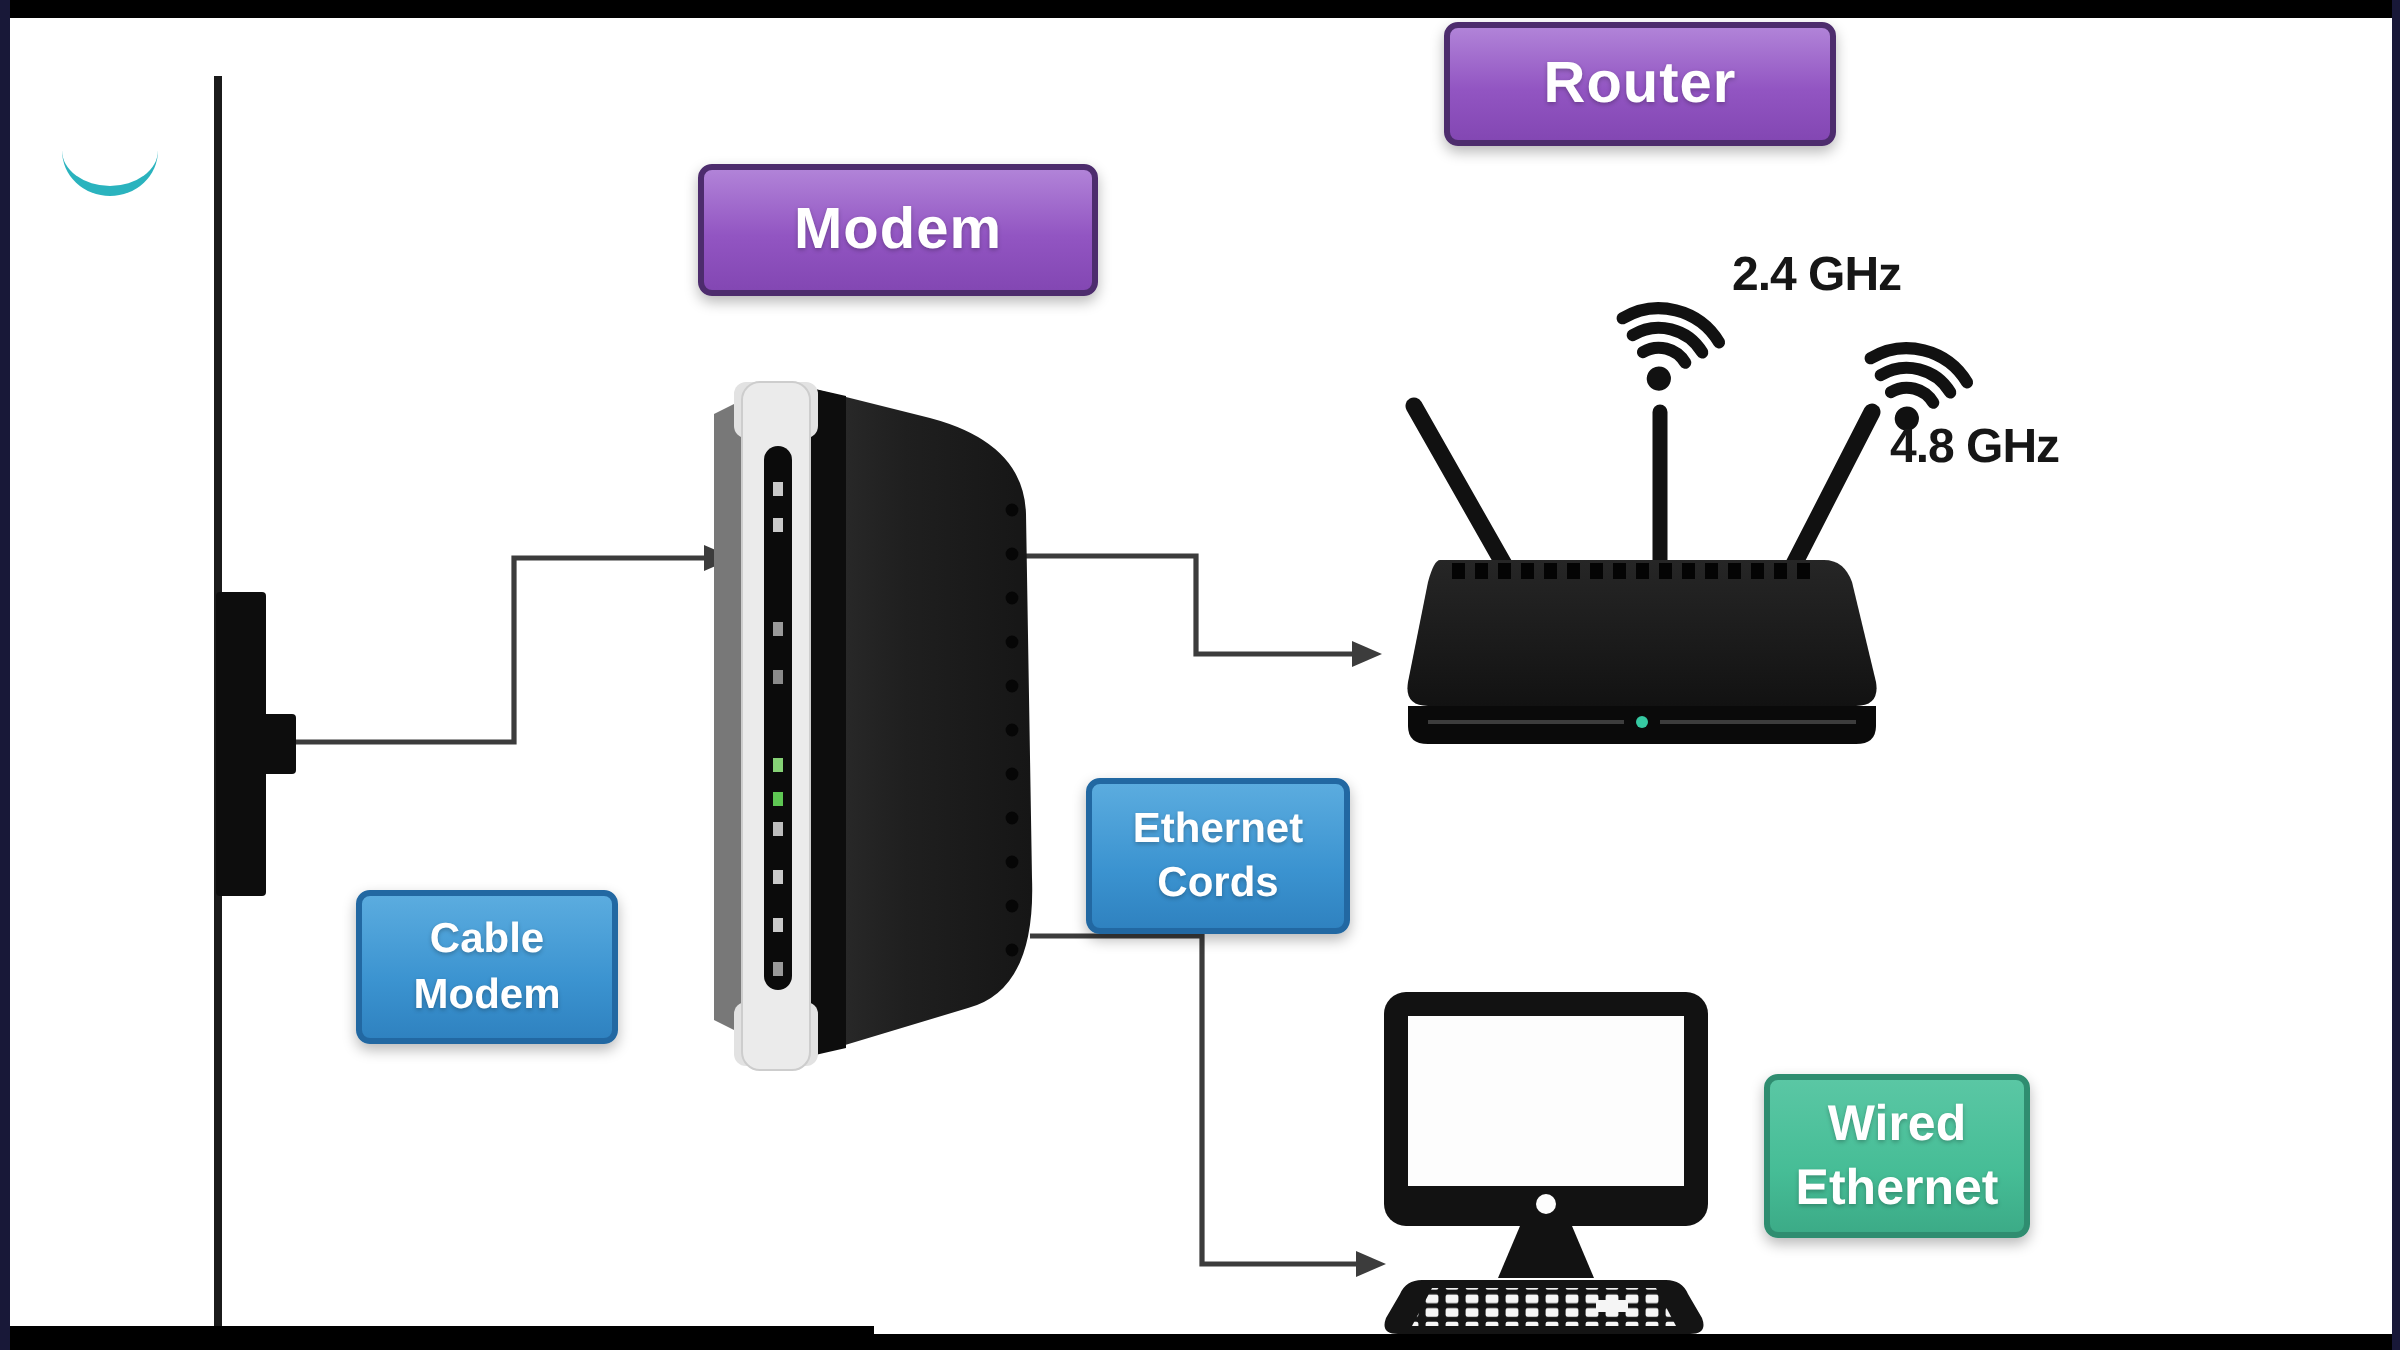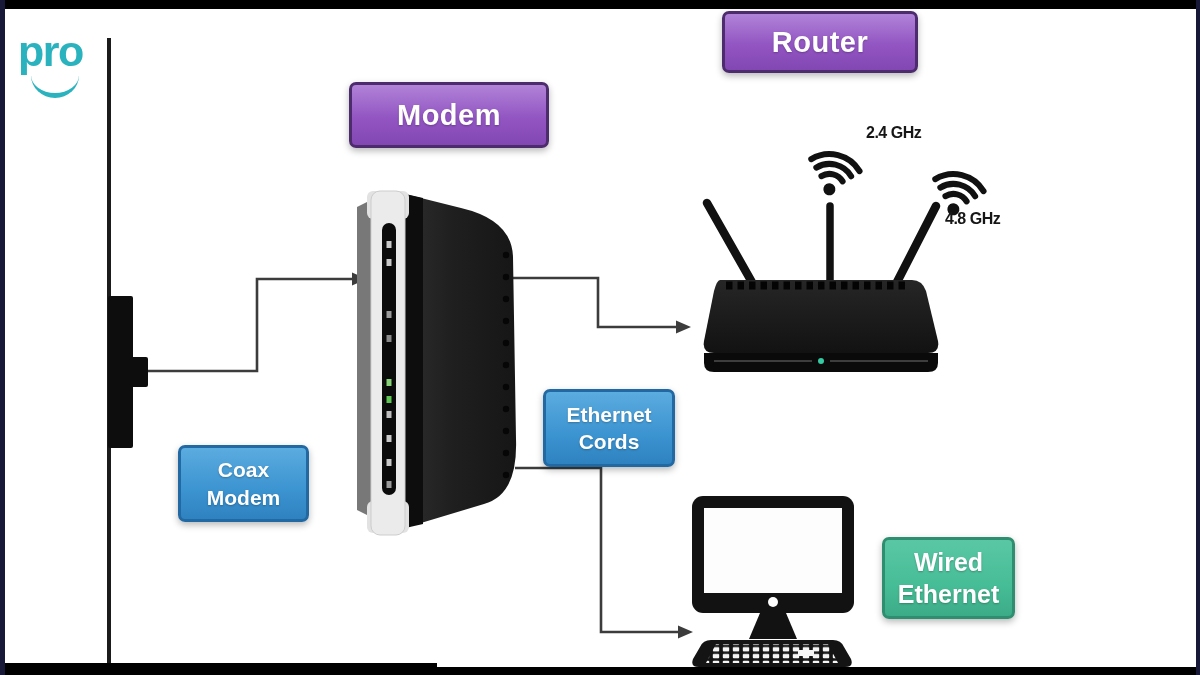--- a/index.html
+++ b/index.html
@@ -48,21 +48,21 @@
     background:linear-gradient(180deg,#5ac7a4 0%,var(--c-green,#46bd96) 60%,#3cab87 100%);
     border:3px solid #2f8d70;font-size:25px;line-height:1.3;
   }
   .lbl-modem{left:349px;top:82px;width:194px;height:60px;}
   .lbl-router{left:722px;top:11px;width:190px;height:56px;}
   .lbl-coax{left:178px;top:421px;width:125px;height:71px;}
   .lbl-ethernet{left:543px;top:365px;width:126px;height:72px;}
   .lbl-wired{left:882px;top:537px;width:127px;height:76px;}
   
   .band{
-    position:absolute;font-weight:bold;font-size:16px;color:#161616;letter-spacing:-.5px;
+    position:absolute;font-weight:bold;font-size:24px;color:#161616;letter-spacing:-.5px;
   }
   .band24{left:866px;top:124px;}
   .band48{left:945px;top:210px;}
   
   .dev{position:absolute;}
   .modem-svg{left:345px;top:183px;}
   .router-svg{left:690px;top:195px;}
   .computer-svg{left:672px;top:490px;}
   .wifi{position:absolute;transform:rotate(14deg);}
   .wifi1{left:806px;top:140px;}
@@ -84,21 +84,20 @@
       <path d="M515,468 L601,468 L601,632 L678,632"></path>
     </g>
     <g fill="var(--c-line,#3c3c3c)">
       <polygon points="352,272.5 367,279 352,285.5"></polygon>
       <polygon points="676,320.5 691,327 676,333.5"></polygon>
       <polygon points="678,625.5 693,632 678,638.5"></polygon>
     </g>
   </svg>
 
   <div class="logo">
-    <div class="logo-text">pro</div>
     <div class="logo-smile"></div>
   </div>
 
   <svg class="dev modem-svg" width="180" height="355" viewBox="0 0 180 355">
     <defs>
       <linearGradient id="modemBody" x1="0" y1="0" x2="1" y2="0">
         <stop offset="0" stop-color="#2e2e2e"></stop>
           <stop offset="0.45" stop-color="#1f1f1f"></stop>
           <stop offset="1" stop-color="#161616"></stop>
       </linearGradient>
@@ -208,21 +207,21 @@
     <rect x="126" y="160" width="16" height="6" rx="1" fill="#f5f5f5"></rect>
   </svg>
 
   <div class="plabel purple lbl-modem">
     <span>Modem</span>
   </div>
   <div class="plabel purple lbl-router">
     <span>Router</span>
   </div>
   <div class="plabel blue lbl-coax">
-    <span>Coax</span>
+    <span>Cable</span>
     <span>Modem</span>
   </div>
   <div class="plabel blue lbl-ethernet">
     <span>Ethernet</span>
     <span>Cords</span>
   </div>
   <div class="plabel green lbl-wired">
     <span>Wired</span>
     <span>Ethernet</span>
   </div>

